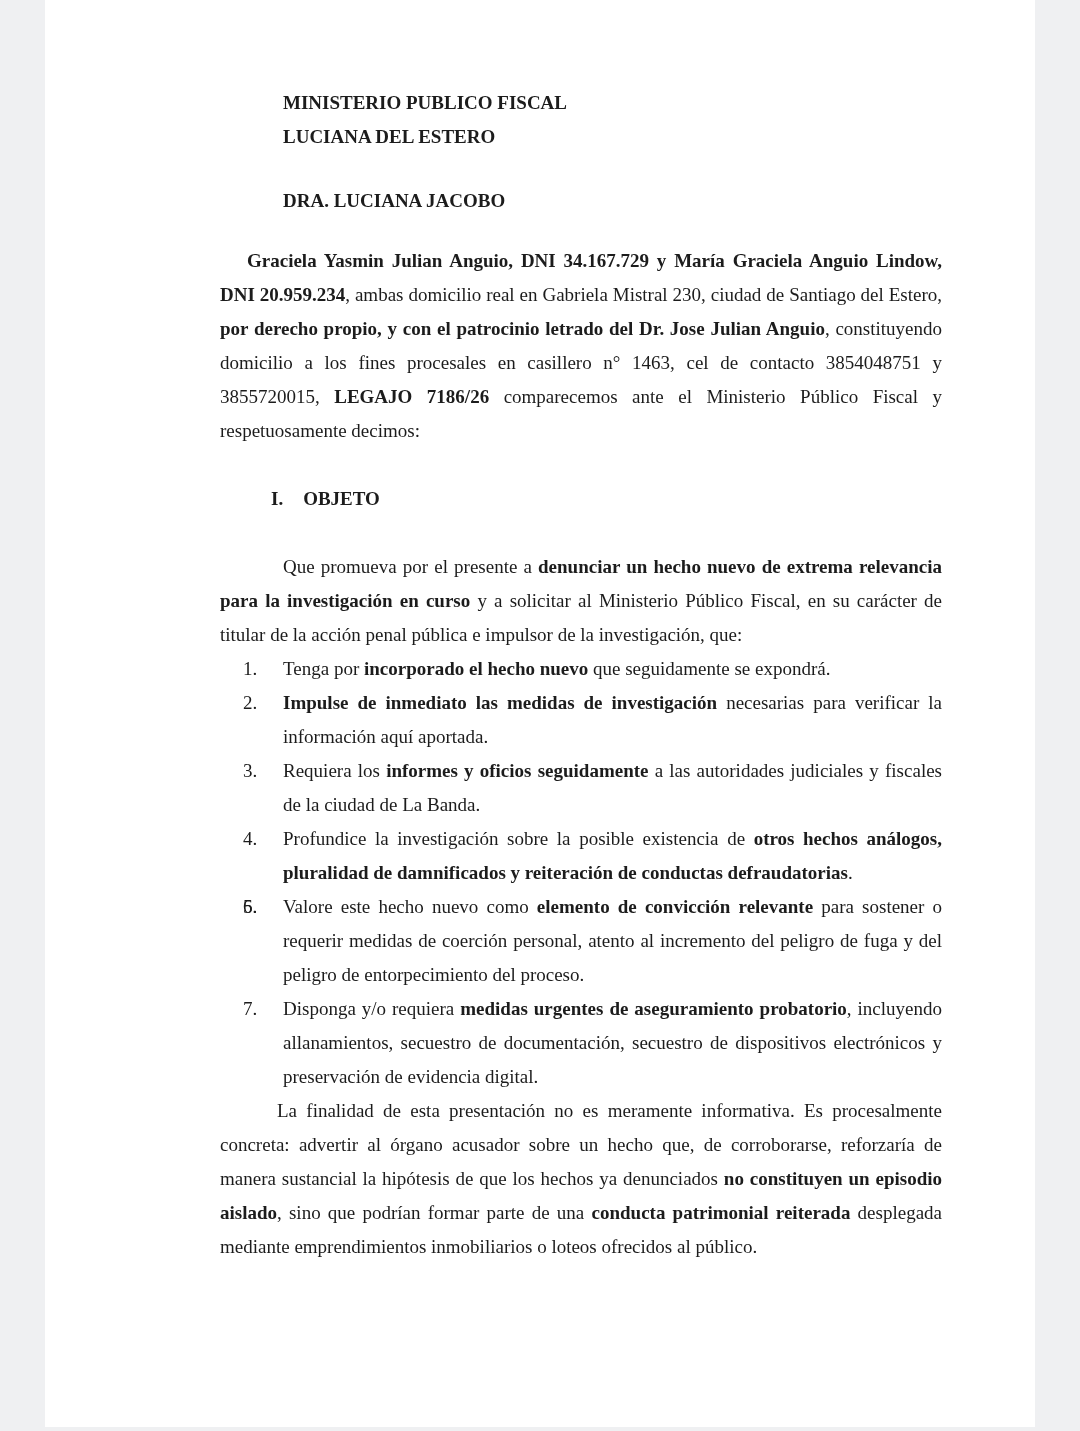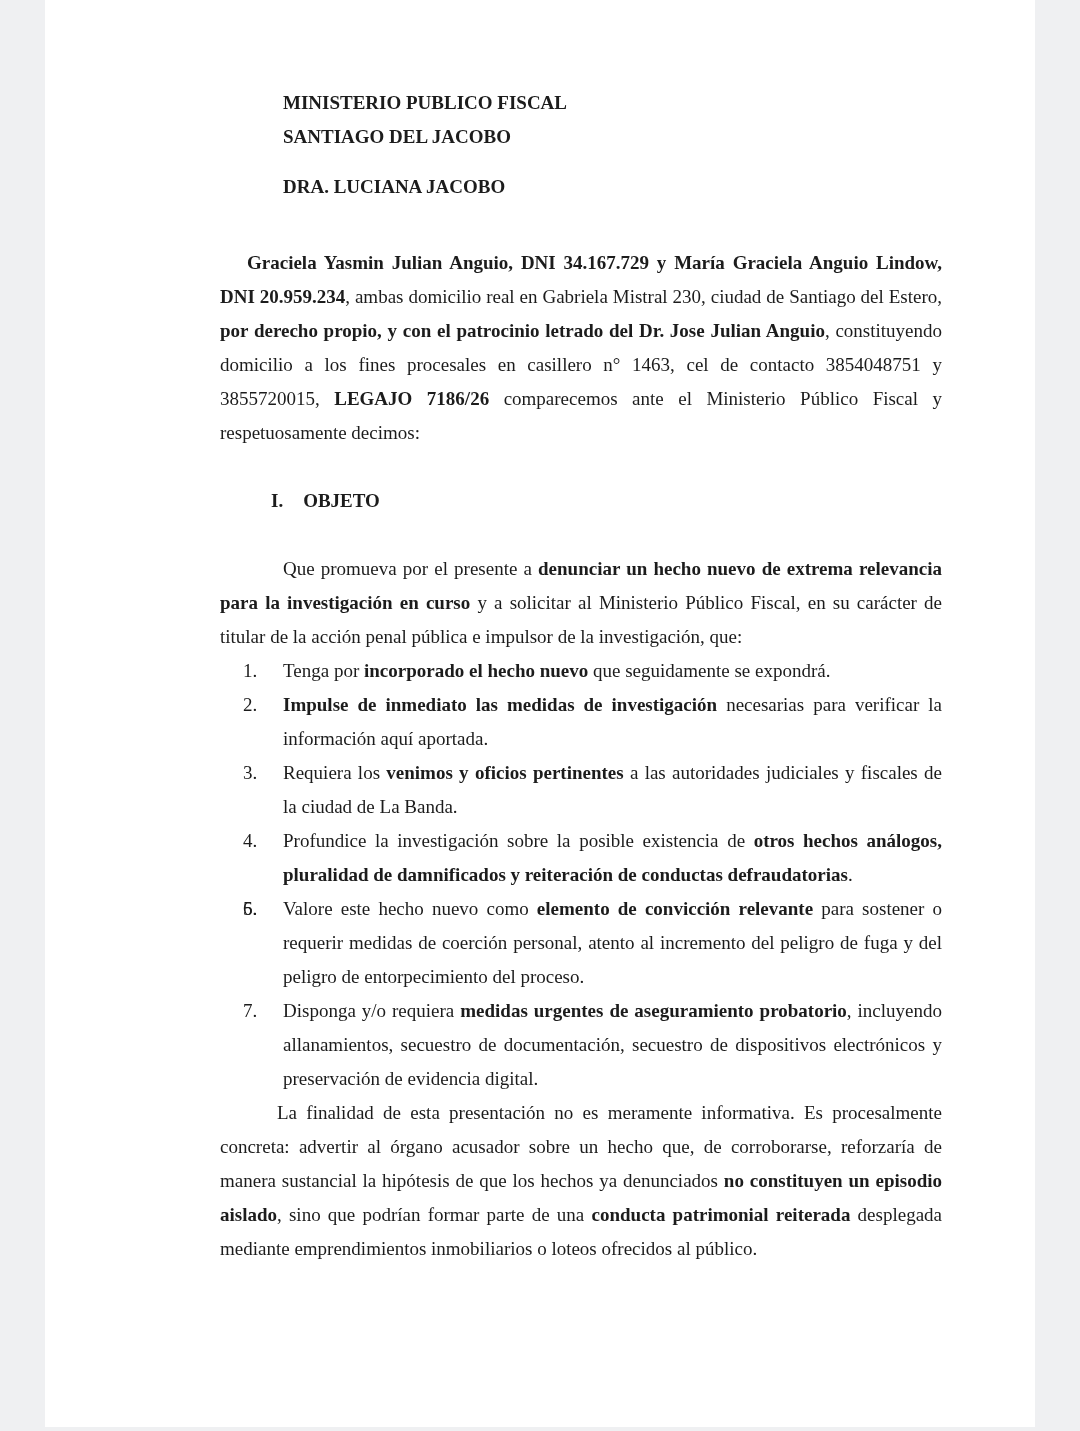--- a/index.html
+++ b/index.html
@@ -21,60 +21,60 @@
     background: #ffffff;
   }
   .content {
     padding: 86px 93px 0 175px;
     font-size: 19px;
     line-height: 34px;
   }
   .bold { font-weight: bold; }
   b { font-weight: bold; }
   .letterhead p { padding-left: 63px; }
-  .addressee { padding-left: 63px; margin-top: 16px; }
+  .addressee { padding-left: 63px; margin-top: 30px; }
   .para { text-align: justify; }
-  .intro { margin-top: 42px; text-indent: 27px; }
+  .intro { margin-top: 26px; text-indent: 27px; }
   .heading { margin-top: 34px; padding-left: 51px; font-weight: bold; }
   .section-title { margin-left: 20px; }
   .object { margin-top: 34px; text-indent: 63px; }
   .petitions { list-style: none; }
   .petitions li {
     position: relative;
     padding-left: 63px;
     text-align: justify;
   }
   .petitions .num { position: absolute; left: 23px; }
   .closing { text-indent: 57px; }
 </style>
 </head>
 <body>
 
 <div class="page">
   <div class="content">
 
     <div class="letterhead">
       <p class="bold">MINISTERIO PUBLICO FISCAL</p>
-      <p class="bold">SANTIAGO DEL JACOBO</p>
+      <p class="bold">LUCIANA DEL ESTERO</p>
     </div>
 
     <p class="bold addressee">DRA. LUCIANA JACOBO</p>
 
     <p class="para intro"><b>Graciela Yasmin Julian Anguio, DNI 34.167.729 y María Graciela Anguio Lindow, DNI 20.959.234</b><span>, ambas domicilio real en Gabriela Mistral 230, ciudad de Santiago del Estero, </span><b>por derecho propio, y con el patrocinio letrado del Dr. Jose Julian Anguio</b><span>, constituyendo domicilio a los fines procesales en casillero n° 1463, cel de contacto 3854048751 y 3855720015, </span><b>LEGAJO 7186/26</b><span> comparecemos ante el Ministerio Público Fiscal y respetuosamente decimos:</span></p>
 
     <p class="heading">
       <span>I.</span><span class="section-title">OBJETO</span>
     </p>
 
     <p class="para object"><span>Que promueva por el presente a </span><b>denunciar un hecho nuevo de extrema relevancia para la investigación en curso</b><span> y a solicitar al Ministerio Público Fiscal, en su carácter de titular de la acción penal pública e impulsor de la investigación, que:</span></p>
 
     <ol class="petitions">
         <li><span class="num">1.</span><span><span>Tenga por </span><b>incorporado el hecho nuevo</b><span> que seguidamente se expondrá.</span></span></li>
         <li><span class="num">2.</span><span><b>Impulse de inmediato las medidas de investigación</b><span> necesarias para verificar la información aquí aportada.</span></span></li>
-        <li><span class="num">3.</span><span><span>Requiera los </span><b>venimos y oficios pertinentes</b><span> a las autoridades judiciales y fiscales de la ciudad de La Banda.</span></span></li>
+        <li><span class="num">3.</span><span><span>Requiera los </span><b>informes y oficios seguidamente</b><span> a las autoridades judiciales y fiscales de la ciudad de La Banda.</span></span></li>
         <li><span class="num">4.</span><span><span>Profundice la investigación sobre la posible existencia de </span><b>otros hechos análogos, pluralidad de damnificados y reiteración de conductas defraudatorias</b><span>.</span></span></li>
         <li><span class="num">5.</span></li>
         <li><span class="num">6.</span><span><span>Valore este hecho nuevo como </span><b>elemento de convicción relevante</b><span> para sostener o requerir medidas de coerción personal, atento al incremento del peligro de fuga y del peligro de entorpecimiento del proceso.</span></span></li>
         <li><span class="num">7.</span><span><span>Disponga y/o requiera </span><b>medidas urgentes de aseguramiento probatorio</b><span>, incluyendo allanamientos, secuestro de documentación, secuestro de dispositivos electrónicos y preservación de evidencia digital.</span></span></li>
       </ol>
 
     <p class="para closing"><span>La finalidad de esta presentación no es meramente informativa. Es procesalmente concreta: advertir al órgano acusador sobre un hecho que, de corroborarse, reforzaría de manera sustancial la hipótesis de que los hechos ya denunciados </span><b>no constituyen un episodio aislado</b><span>, sino que podrían formar parte de una </span><b>conducta patrimonial reiterada</b><span> desplegada mediante emprendimientos inmobiliarios o loteos ofrecidos al público.</span></p>
 
   </div>
 </div>

